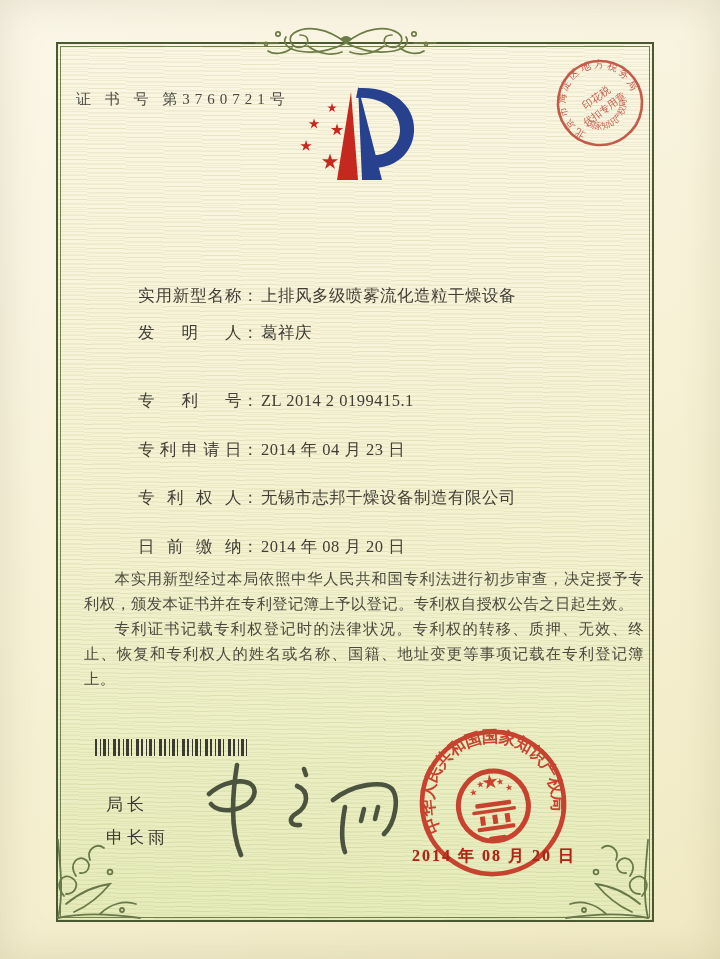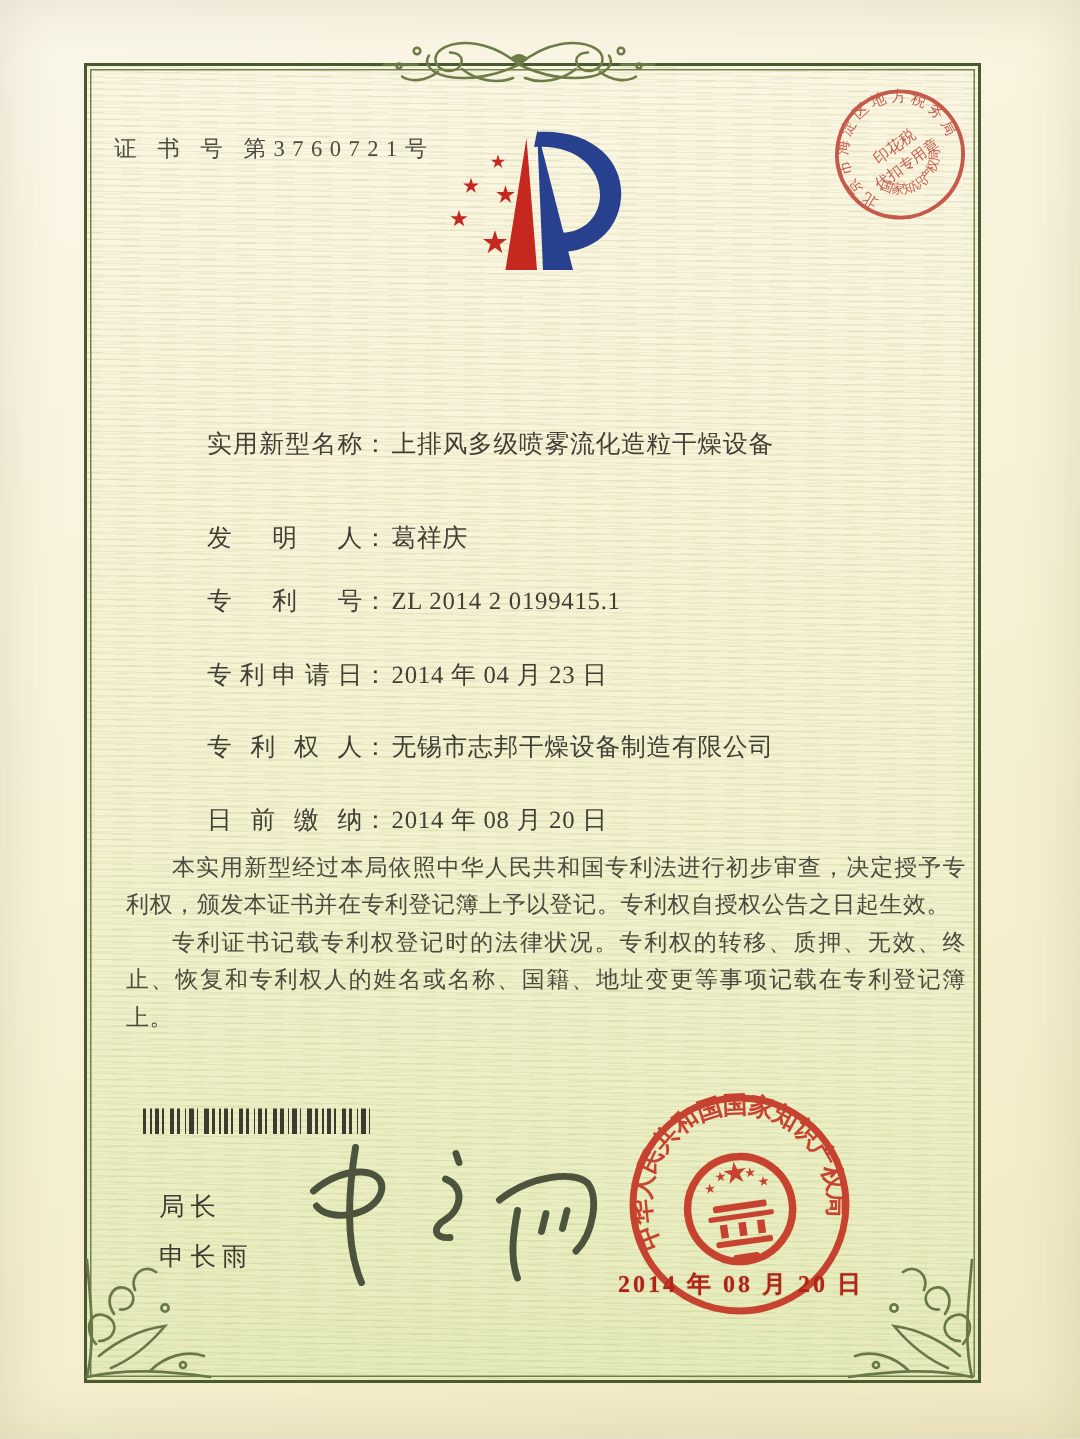--- a/index.html
+++ b/index.html
@@ -124,21 +124,21 @@
       <text x="48" y="45" font-size="10.5" text-anchor="middle">印花税</text>
       <text x="48" y="59" font-size="10" text-anchor="middle">代扣专用章</text>
     </g>
   </svg>
 
 
   <div class="abs fields">
     <div class="field-row" style="top:0;">
       <span class="field-label">实用新型名称</span><span class="field-colon">：</span><span>上排风多级喷雾流化造粒干燥设备</span>
     </div>
-    <div class="field-row" style="top:63px;font-family:Liberation Serif, serif;">
+    <div class="field-row" style="top:37px;font-family:Liberation Serif, serif;">
       <span class="field-label">发明人</span><span class="field-colon">：</span><span>葛祥庆</span>
     </div>
     <div class="field-row" style="top:105px;">
       <span class="field-label">专利号</span><span class="field-colon">：</span><span>ZL 2014 2 0199415.1</span>
     </div>
     <div class="field-row" style="top:154px;">
       <span class="field-label">专利申请日</span><span class="field-colon">：</span><span>2014 年 04 月 23 日</span>
     </div>
     <div class="field-row" style="top:202px;">
       <span class="field-label">专利权人</span><span class="field-colon">：</span><span>无锡市志邦干燥设备制造有限公司</span>

